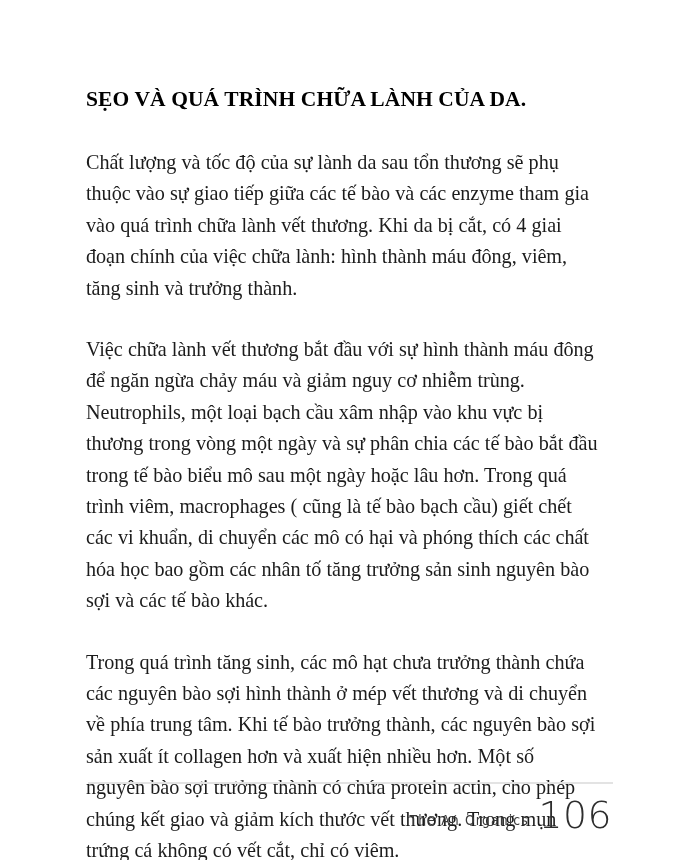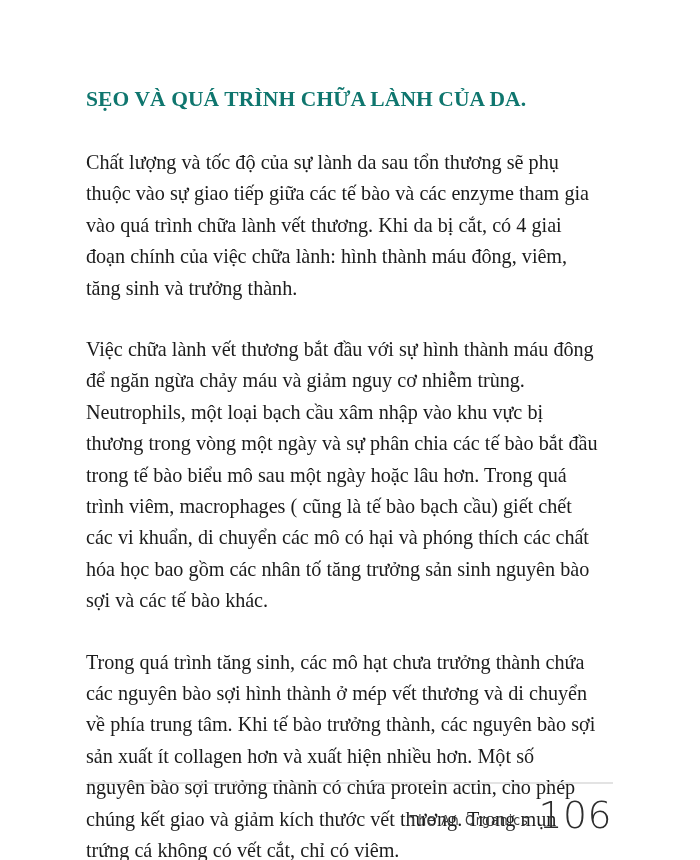--- a/index.html
+++ b/index.html
@@ -33,21 +33,21 @@
     left: 86px;
     top: 86px;
     width: 528px;
   }
 
   .doc-title {
     font-family: "Liberation Serif", "DejaVu Serif", serif;
     font-size: 21.5px;
     font-weight: 700;
     letter-spacing: 0.1px;
-    color: #0f766e;
+    color: #000000;
     line-height: 1.25;
     margin: 0 0 0 0;
     white-space: nowrap;
   }
 
   .body-block {
     margin-top: 34px;
   }
 
   .para {

